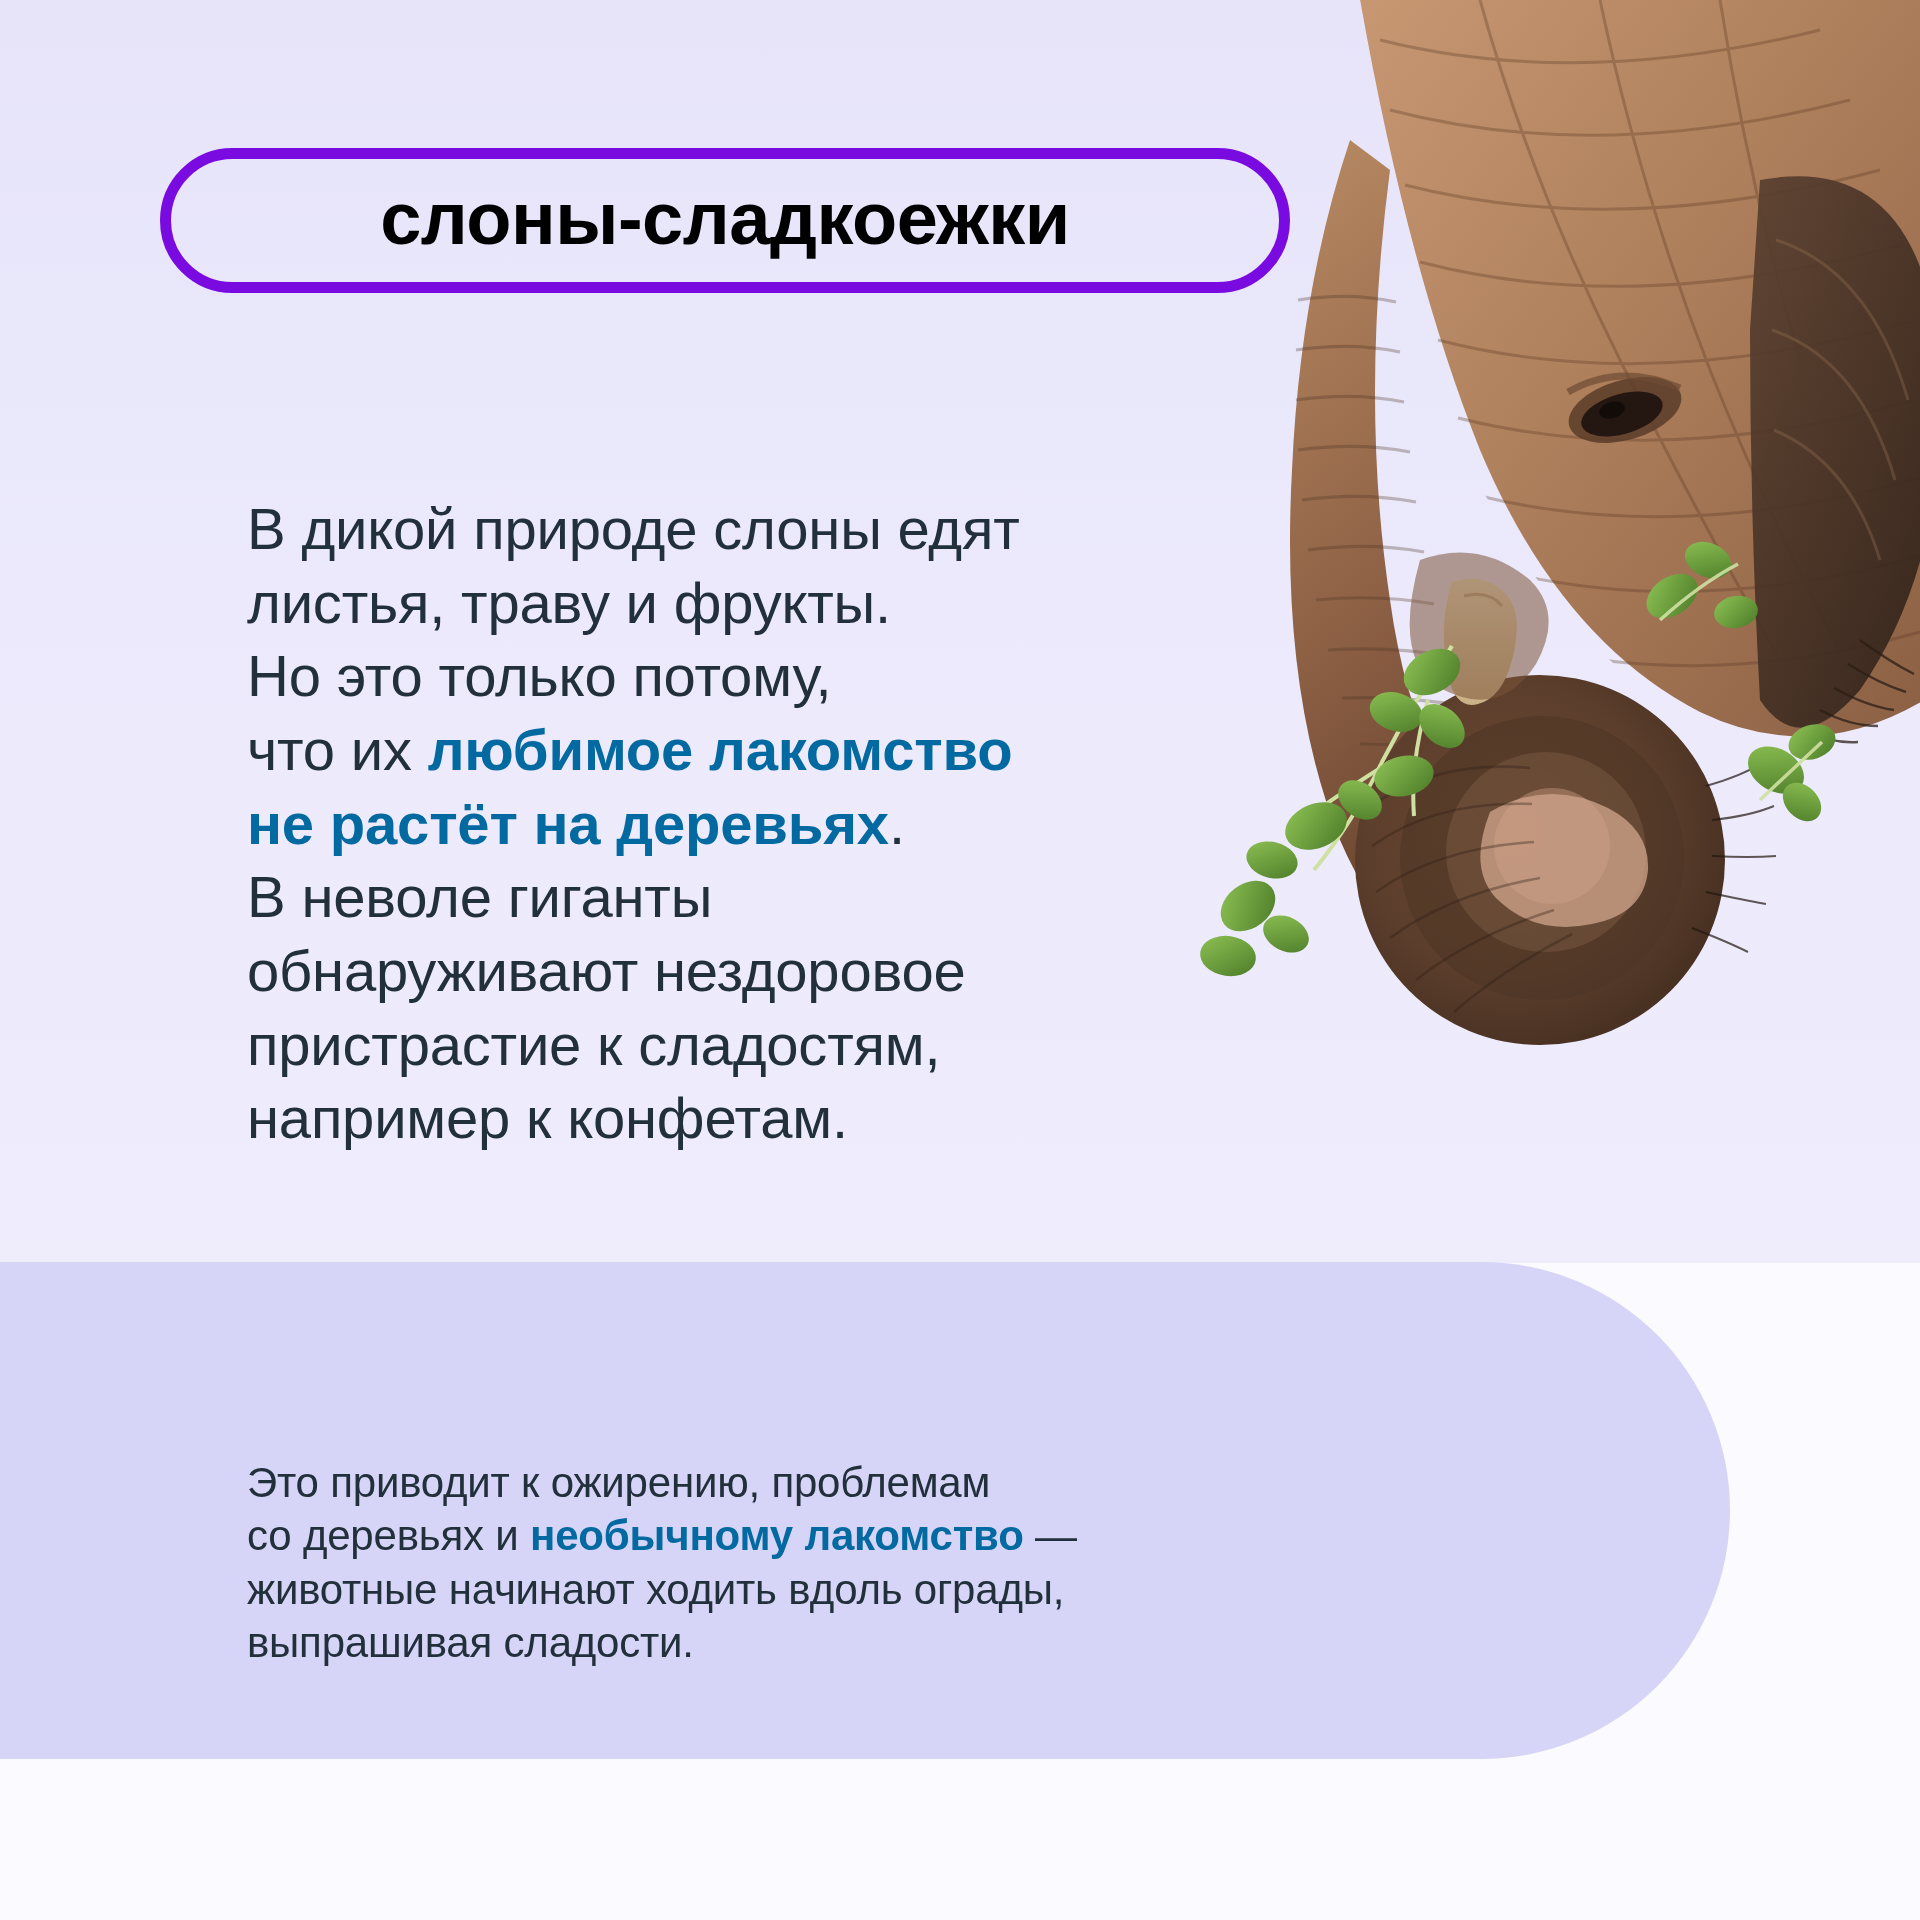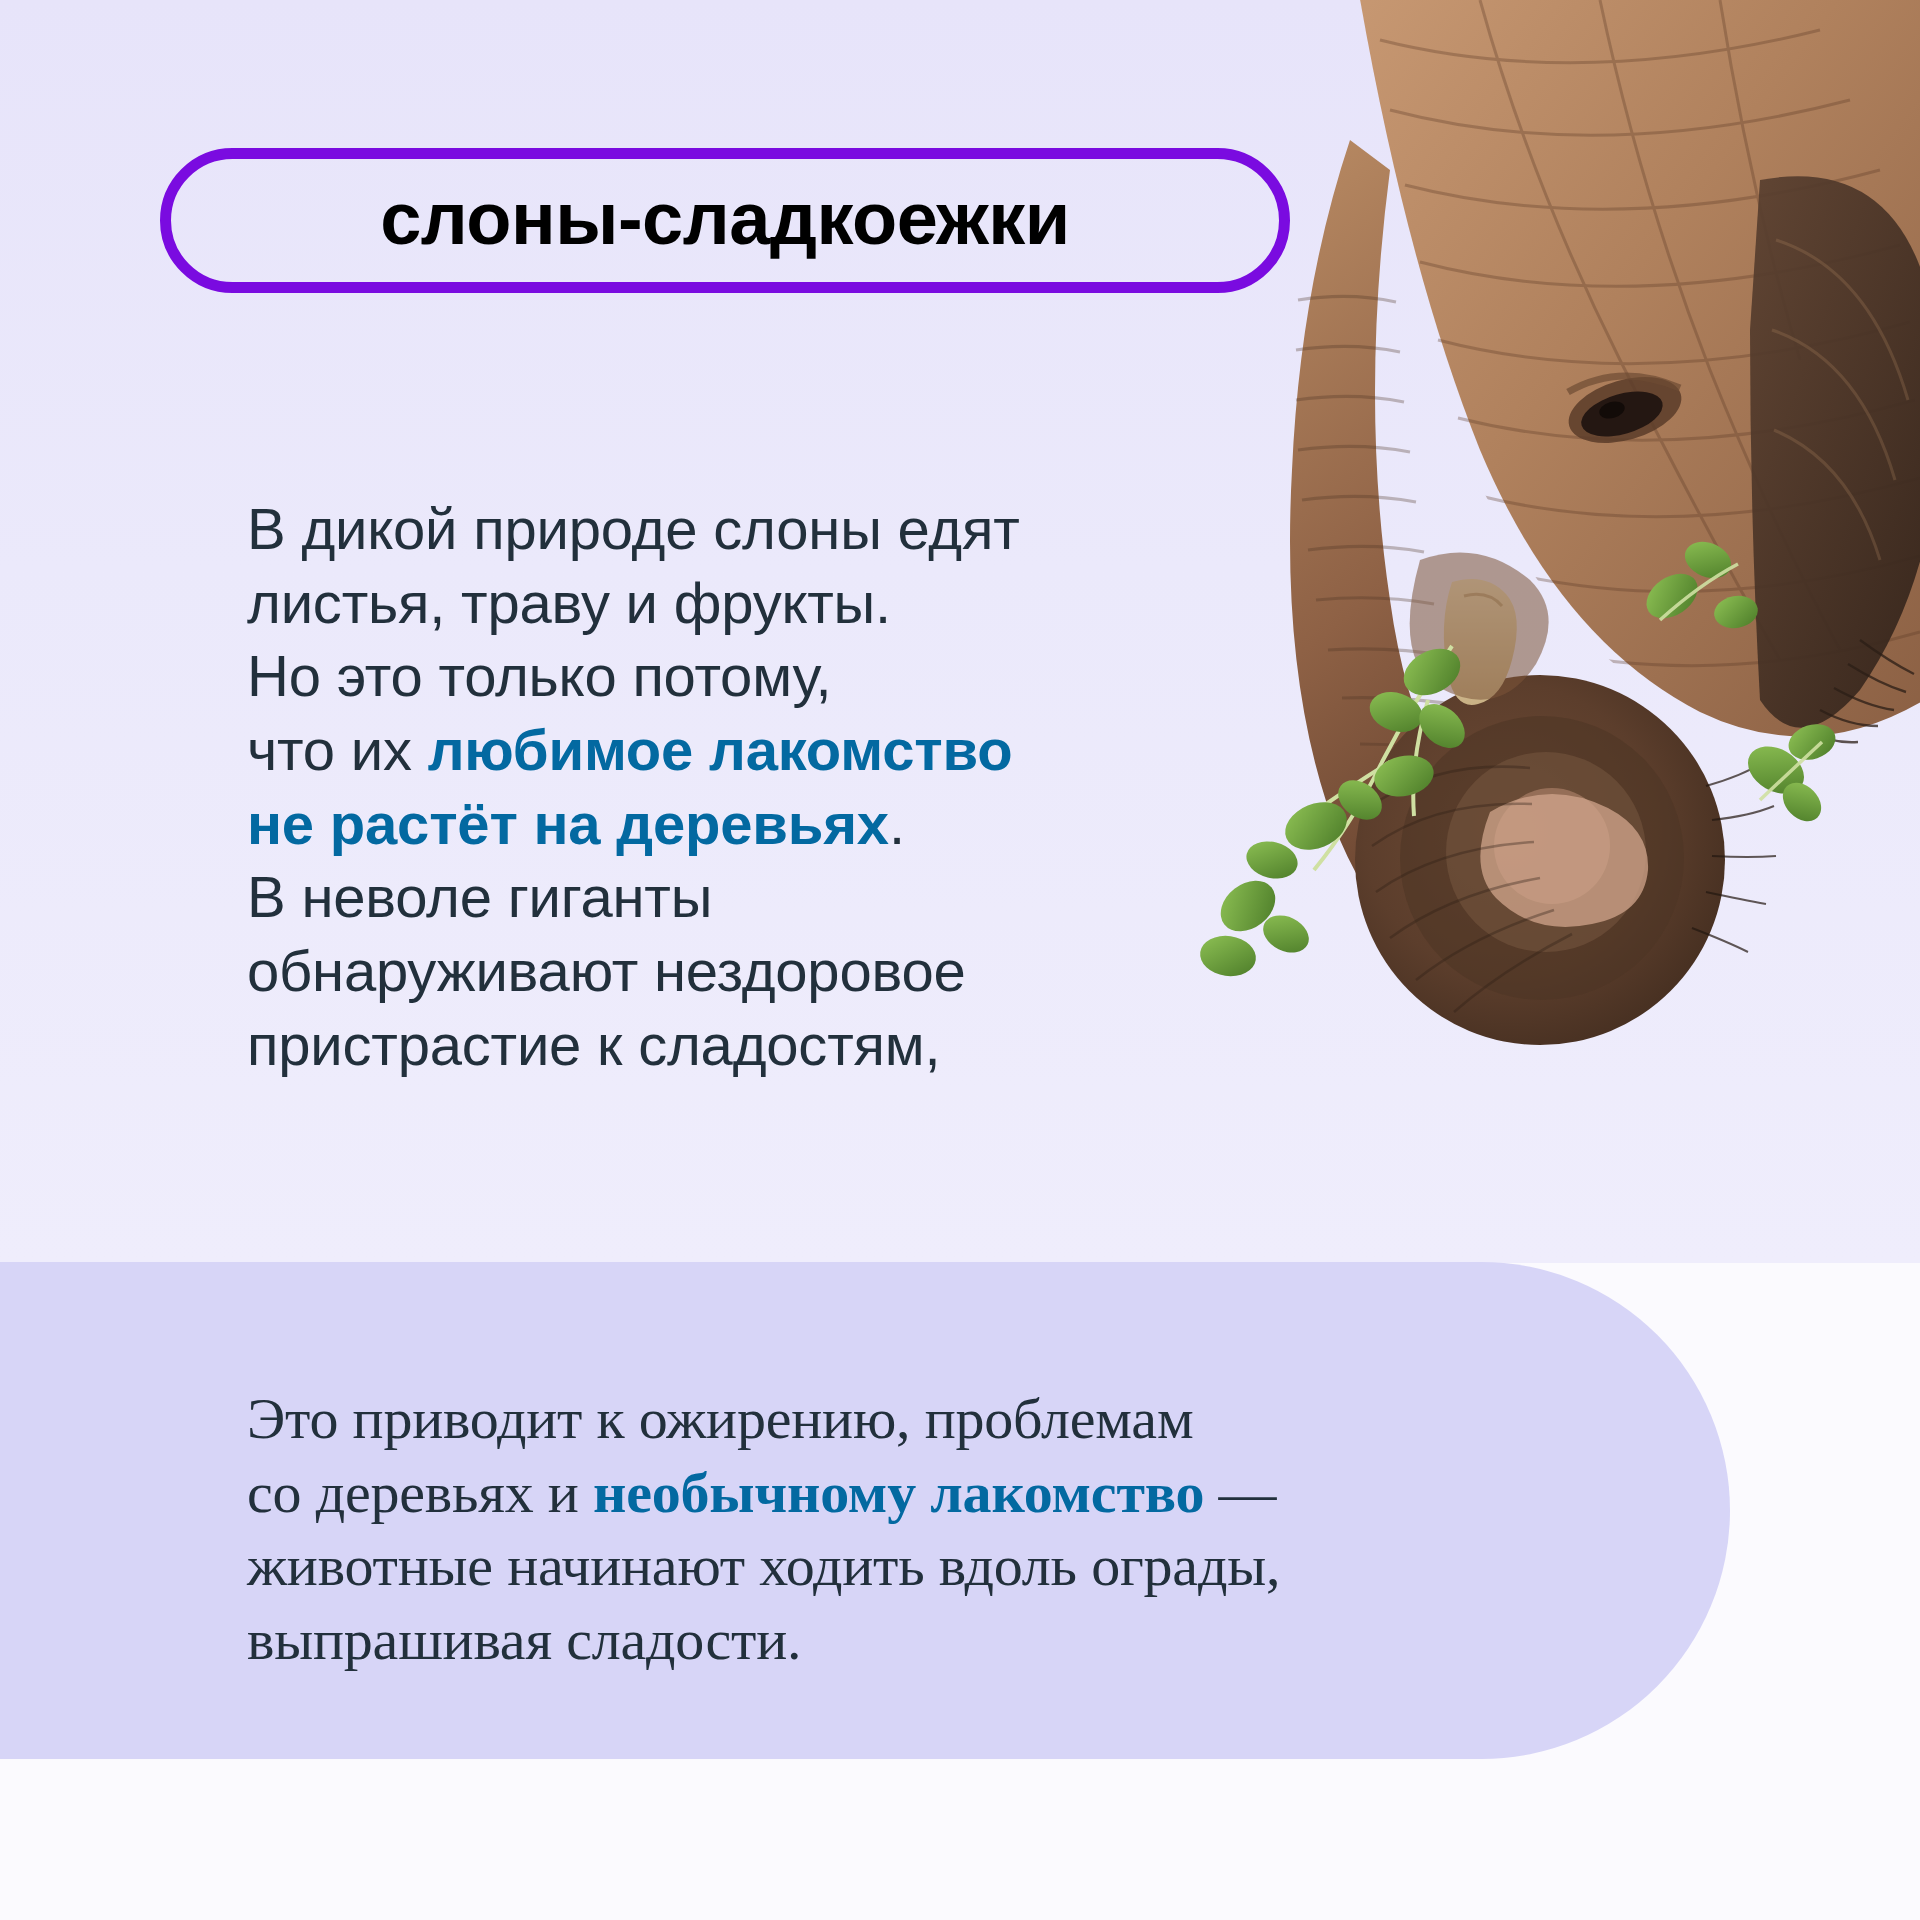--- a/index.html
+++ b/index.html
@@ -86,28 +86,27 @@
   .para-top b,
   .para-bottom b {
     font-weight: 700;
     color: #0369a1;
   }
 
   
   .para-bottom {
     position: absolute;
     left: 247px;
-    top: 1382px;
+    top: 1456px;
     width: 1500px;
-    font-size: 58px;
+    font-size: 42px;
     line-height: 1.27;
     color: #22303C;
     font-weight: 400;
     letter-spacing: -0.2px;
-    font-family: Liberation Serif, serif;
   }
 
   
   .elephant {
     position: absolute;
     right: 0;
     top: 0;
     width: 860px;
     height: 1160px;
     pointer-events: none;
@@ -284,20 +283,21 @@
 
   <div class="para-top">
     <span>В дикой природе слоны едят</span><br>
     <span>листья, траву и фрукты.</span><br>
     <span>Но это только потому,</span><br>
     <span>что их </span><b>любимое лакомство</b><br>
     <b>не растёт на деревьях</b><span>.</span><br>
     <span>В неволе гиганты</span><br>
     <span>обнаруживают нездоровое</span><br>
     <span>пристрастие к сладостям,</span><br>
+    <span>например к конфетам.</span>
   </div>
 
   <div class="para-bottom">
     <span>Это приводит к ожирению, проблемам</span><br>
     <span>со деревьях и </span><b>необычному лакомство</b><span> —</span><br>
     <span>животные начинают ходить вдоль ограды,</span><br>
     <span>выпрашивая сладости.</span>
   </div>
 
 </div>

